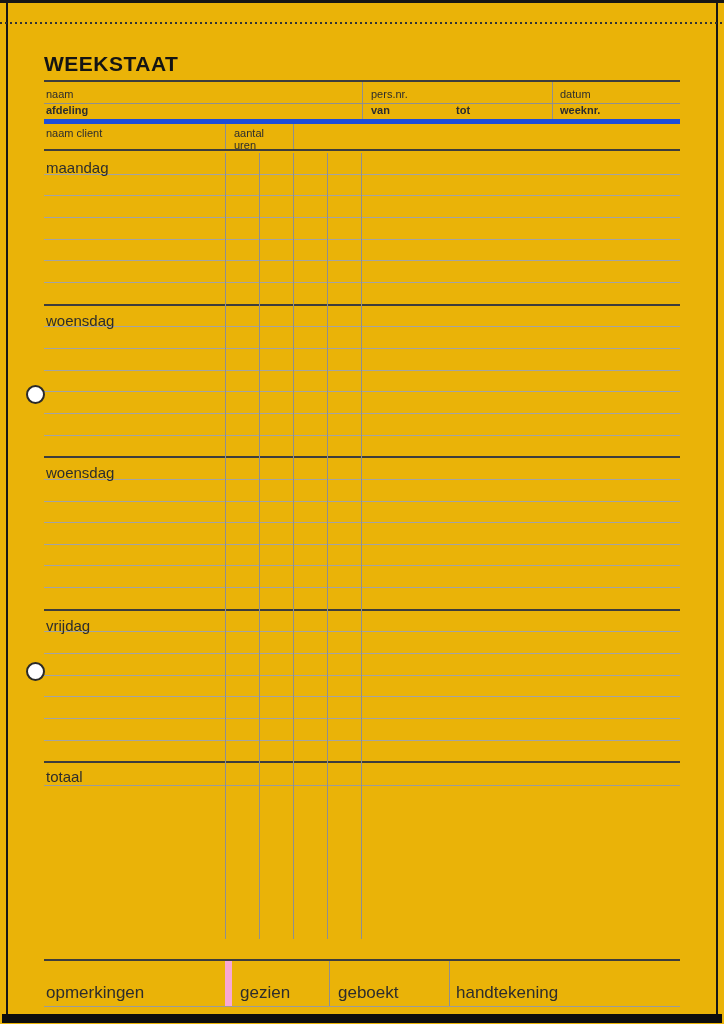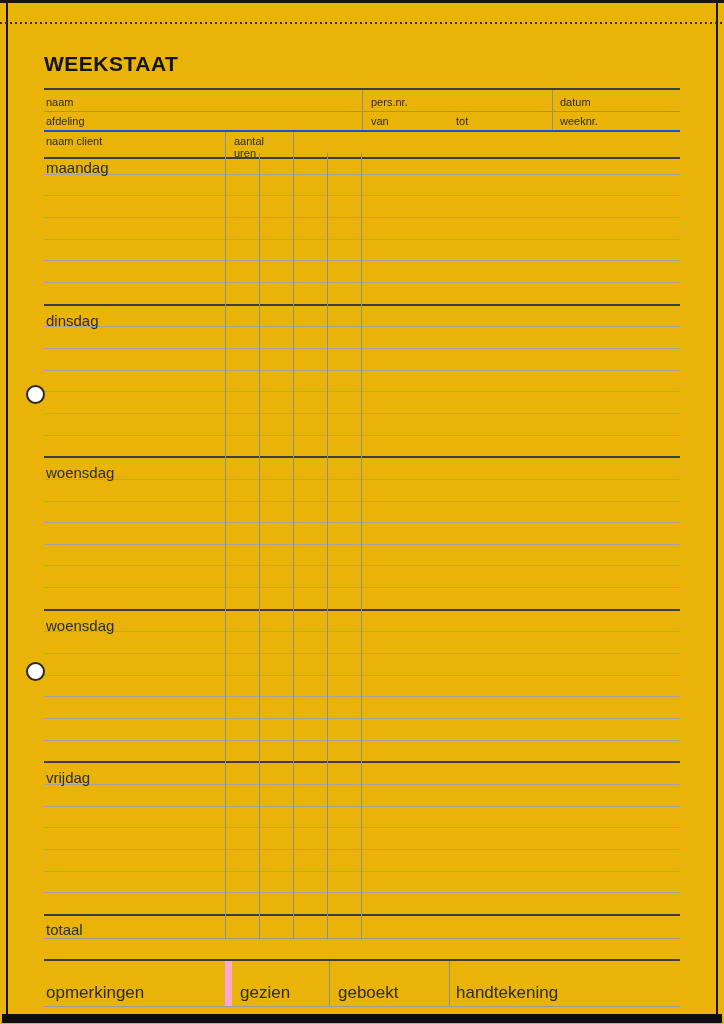--- a/index.html
+++ b/index.html
@@ -23,26 +23,26 @@
     border-radius:50%;background:#fff;box-sizing:border-box;z-index:6;
   }
   .hole.h1{top:385px;} .hole.h2{top:662px;}
   
   .title{
     position:absolute;left:44px;top:52px;margin:0;
     font-size:21px;font-weight:bold;letter-spacing:0.5px;color:#141414;
   }
   
   .hdr{
-    position:absolute;left:44px;top:88px;width:636px;
+    position:absolute;left:44px;top:80px;width:636px;
     border-top:2px solid #3d3d3d;box-sizing:border-box;font-size:11px;
   }
   .hdr-row{display:flex;box-sizing:border-box;}
   .hdr-row.r1{height:22px;border-bottom:1px solid #8f8f8f;}
-  .hdr-row.r2{height:20px;border-bottom:2px solid #1d4ed8;}
+  .hdr-row.r2{height:20px;border-bottom:5px solid #1d4ed8;font-weight:bold;}
   .hdr-row.r3{height:27px;border-bottom:2px solid #3d3d3d;}
   .hdr .cell{display:flex;align-items:flex-end;box-sizing:border-box;padding:0 0 3px 2px;}
   .hdr-row.r3 .cell{align-items:flex-start;padding-top:3px;padding-bottom:12px;}
   .c-naam{width:318px;}
   .c-pers{width:190px;border-left:1px solid #8f8f8f;padding-left:8px !important;position:relative;}
   .c-datum{flex:1;border-left:1px solid #8f8f8f;padding-left:7px !important;}
   .tot-abs{position:absolute;left:93px;bottom:3px;}
   .c-client{width:181px;}
   .c-uren{width:68px;border-left:1px solid #8f8f8f;padding-left:8px !important;line-height:12px;}
   .c-uren span{display:block;}
@@ -133,30 +133,20 @@
       <span class="day-label">maandag</span>
     <div class="row"></div>
         <div class="row"></div>
         <div class="row"></div>
         <div class="row"></div>
         <div class="row"></div>
         <div class="row"></div>
         <div class="row"></div>
       </section>
     <section class="day">
-      <span class="day-label">dinsdag</span>
-    <div class="row"></div>
-        <div class="row"></div>
-        <div class="row"></div>
-        <div class="row"></div>
-        <div class="row"></div>
-        <div class="row"></div>
-        <div class="row"></div>
-      </section>
-    <section class="day">
       <span class="day-label">woensdag</span>
     <div class="row"></div>
         <div class="row"></div>
         <div class="row"></div>
         <div class="row"></div>
         <div class="row"></div>
         <div class="row"></div>
         <div class="row"></div>
       </section>
     <section class="day">

